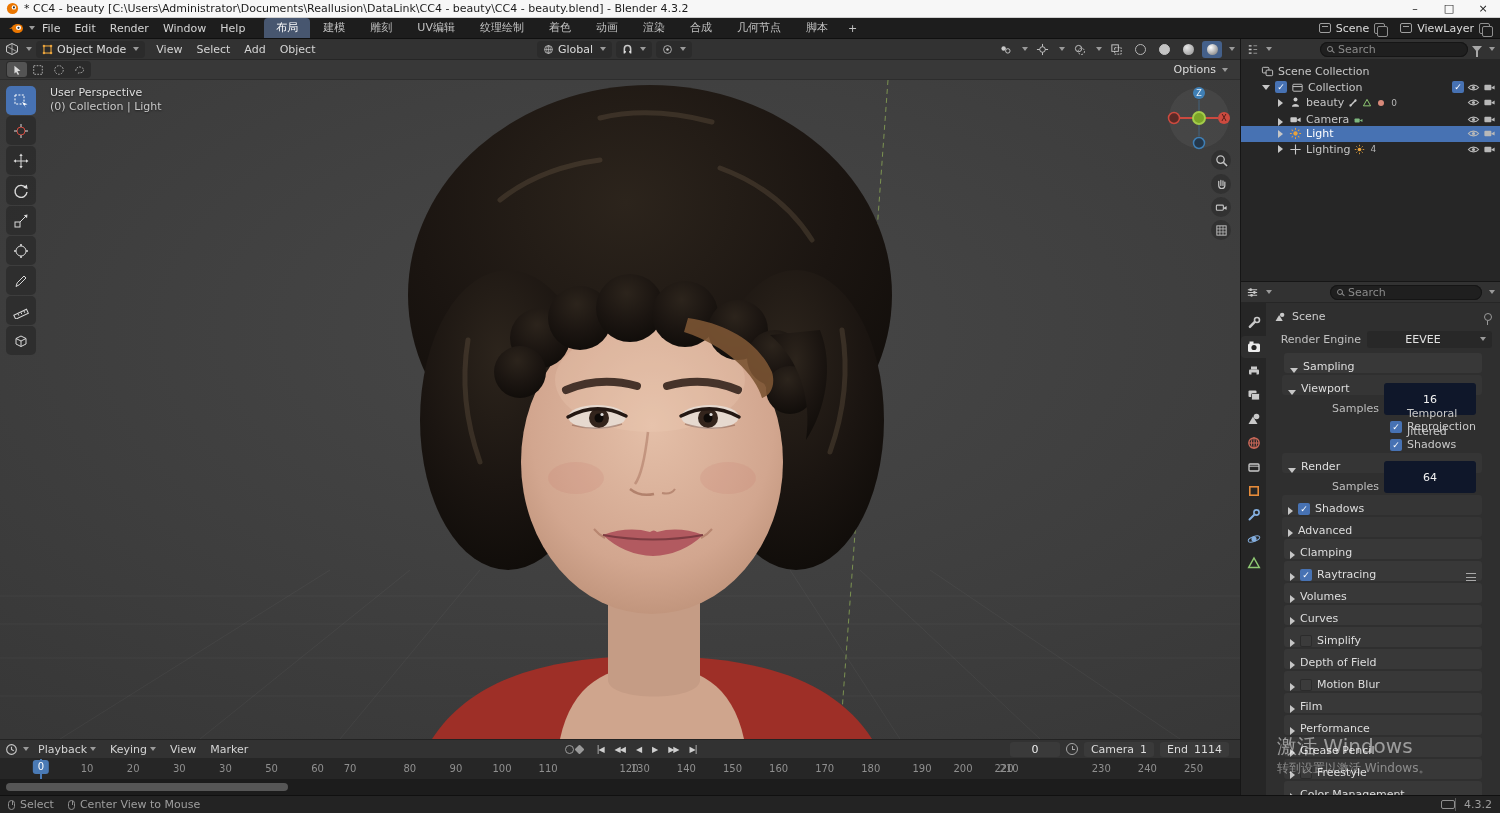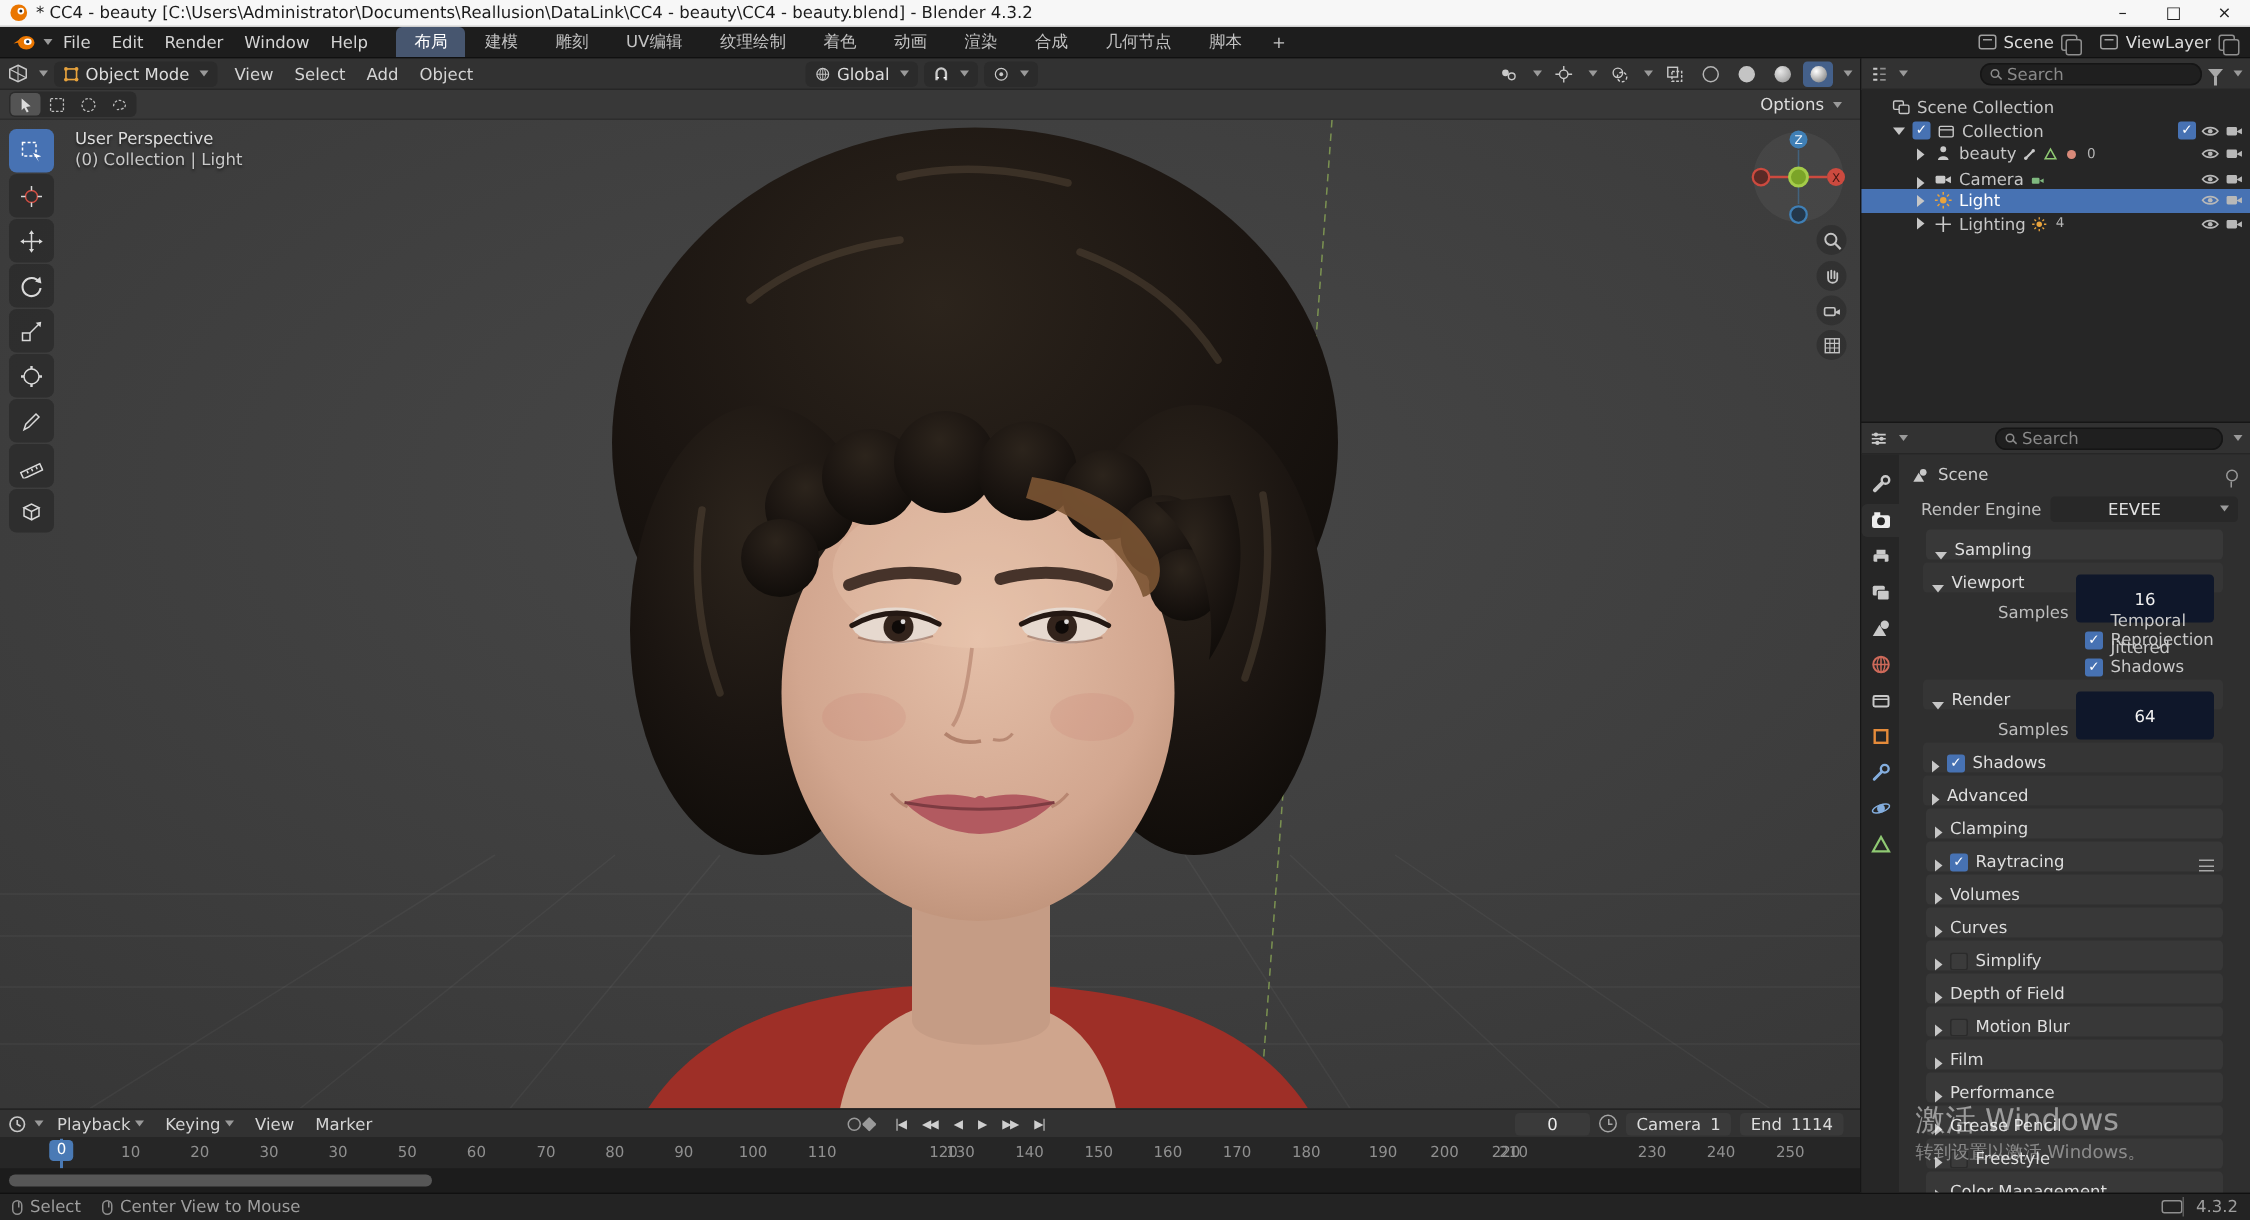--- a/index.html
+++ b/index.html
@@ -554,21 +554,21 @@
   <div class="tl-ruler" id="tl-ticks">
     <span class="playhead"></span>
     <span class="ph-label">0</span>
   <span class="tick" style="left: 41px;">0</span>
       <span class="tick" style="left: 87.1px;">10</span>
       <span class="tick" style="left: 133.2px;">20</span>
       <span class="tick" style="left: 179.3px;">30</span>
       <span class="tick" style="left: 225.4px;">30</span>
       <span class="tick" style="left: 271.5px;">50</span>
       <span class="tick" style="left: 317.6px;">60</span>
-      <span class="tick" style="left: 364px;">70</span>
+      <span class="tick" style="left: 350px;">70</span>
       <span class="tick" style="left: 409.8px;">80</span>
       <span class="tick" style="left: 455.9px;">90</span>
       <span class="tick" style="left: 502px;">100</span>
       <span class="tick" style="left: 548.1px;">110</span>
       <span class="tick" style="left: 629px;">120</span>
       <span class="tick" style="left: 640.3px;">130</span>
       <span class="tick" style="left: 686.4px;">140</span>
       <span class="tick" style="left: 732.5px;">150</span>
       <span class="tick" style="left: 778.6px;">160</span>
       <span class="tick" style="left: 824.7px;">170</span>

